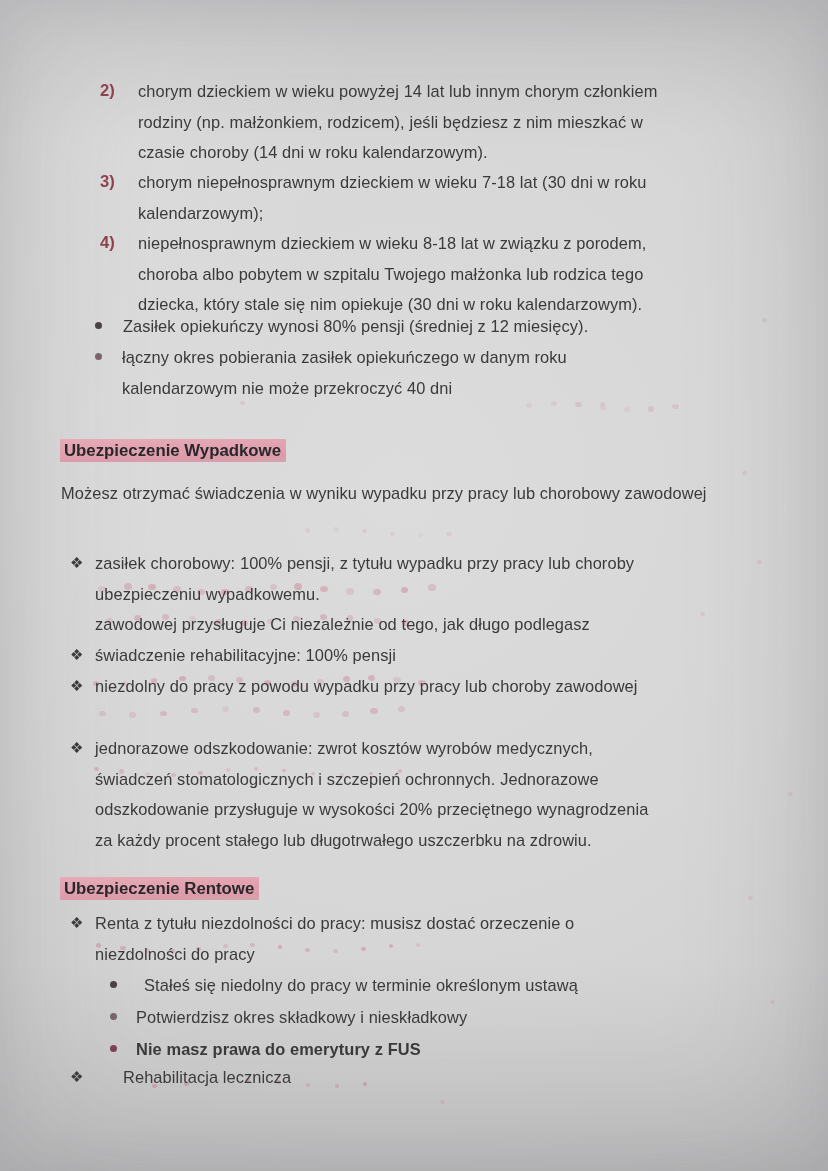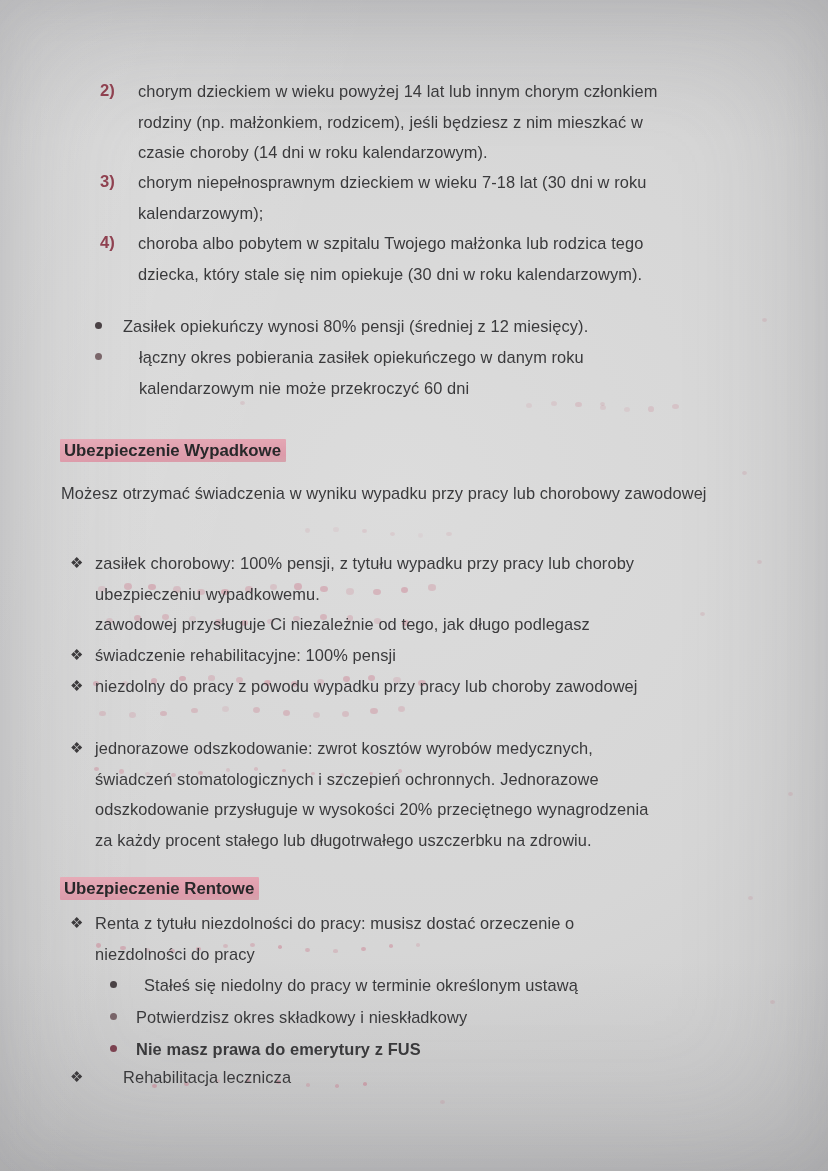--- a/index.html
+++ b/index.html
@@ -217,37 +217,38 @@
     <span class="nummark">3)</span>
     <span class="numbody txt">
       <span class="ln">chorym niepełnosprawnym dzieckiem w wieku 7-18 lat (30 dni w roku</span>
       <span class="ln">kalendarzowym);</span>
     </span>
   </div>
 
   <div class="numrow blk" style="left:100px; top:228px;">
     <span class="nummark">4)</span>
     <span class="numbody txt">
+      <span class="ln">niepełnosprawnym dzieckiem w wieku 8-18 lat w związku z porodem,</span>
       <span class="ln">choroba albo pobytem w szpitalu Twojego małżonka lub rodzica tego</span>
       <span class="ln">dziecka, który stale się nim opiekuje (30 dni w roku kalendarzowym).</span>
     </span>
   </div>
 
   <div class="blk" style="left:95px; top:311px;">
     <span class="dot"></span>
     <span class="bulbody txt" style="left:28px;top:0;">
       <span class="ln">Zasiłek opiekuńczy wynosi 80% pensji (średniej z 12 miesięcy).</span>
     </span>
   </div>
 
   <div class="blk" style="left:95px; top:342px;">
     <span class="dot faint"></span>
-    <span class="bulbody txt" style="left:44px;top:0;">
+    <span class="bulbody txt" style="left:27px;top:0;">
       <span class="ln">łączny okres pobierania zasiłek opiekuńczego w danym roku</span>
-      <span class="ln">kalendarzowym nie może przekroczyć 60 dni</span>
+      <span class="ln">kalendarzowym nie może przekroczyć 40 dni</span>
     </span>
   </div>
 
   <div class="hl" style="left:60px; top:437px;">
     <span class="hlbg"></span>
     <span class="lbl">Ubezpieczenie Wypadkowe</span>
   </div>
 
   <div class="blk txt" style="left:61px; top:478px;">
     <span class="ln">Możesz otrzymać świadczenia w wyniku wypadku przy pracy lub chorobowy</span>

